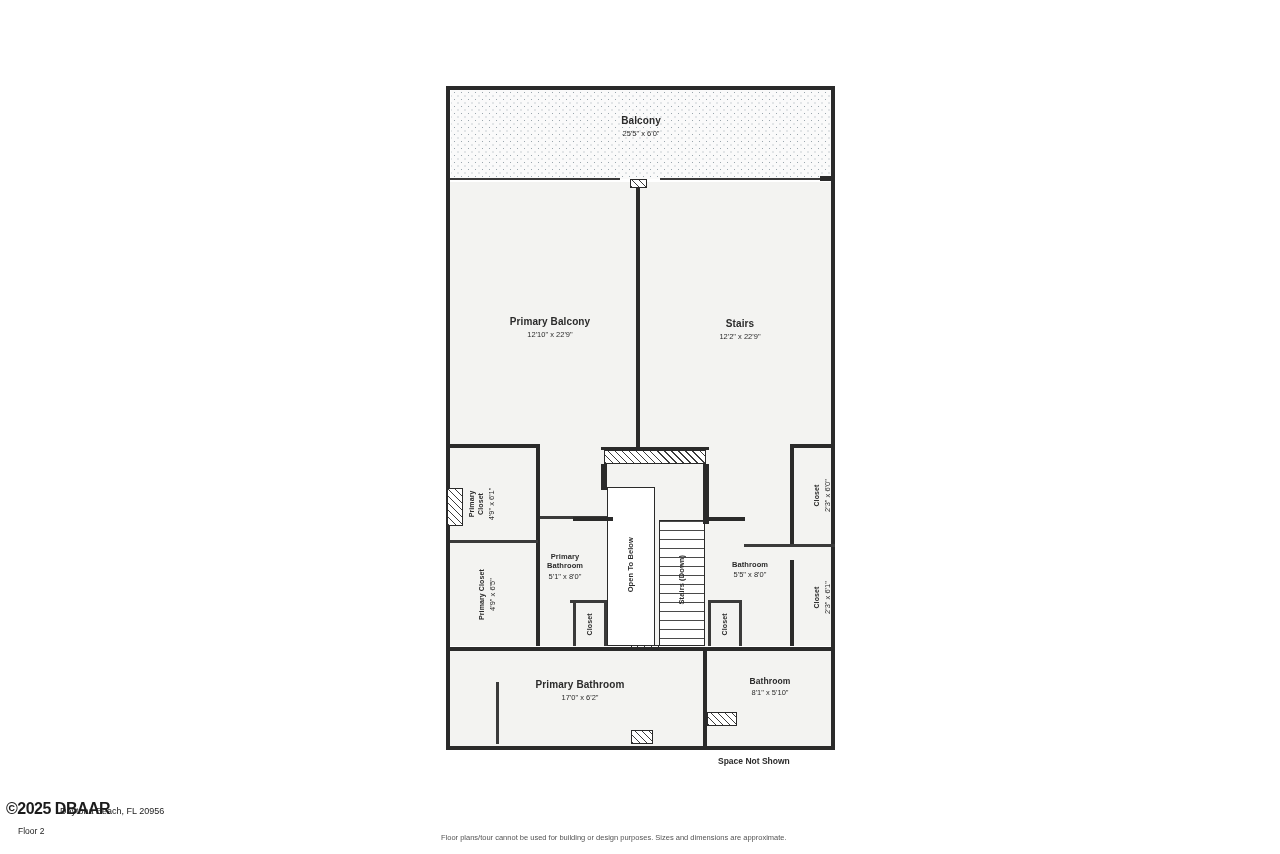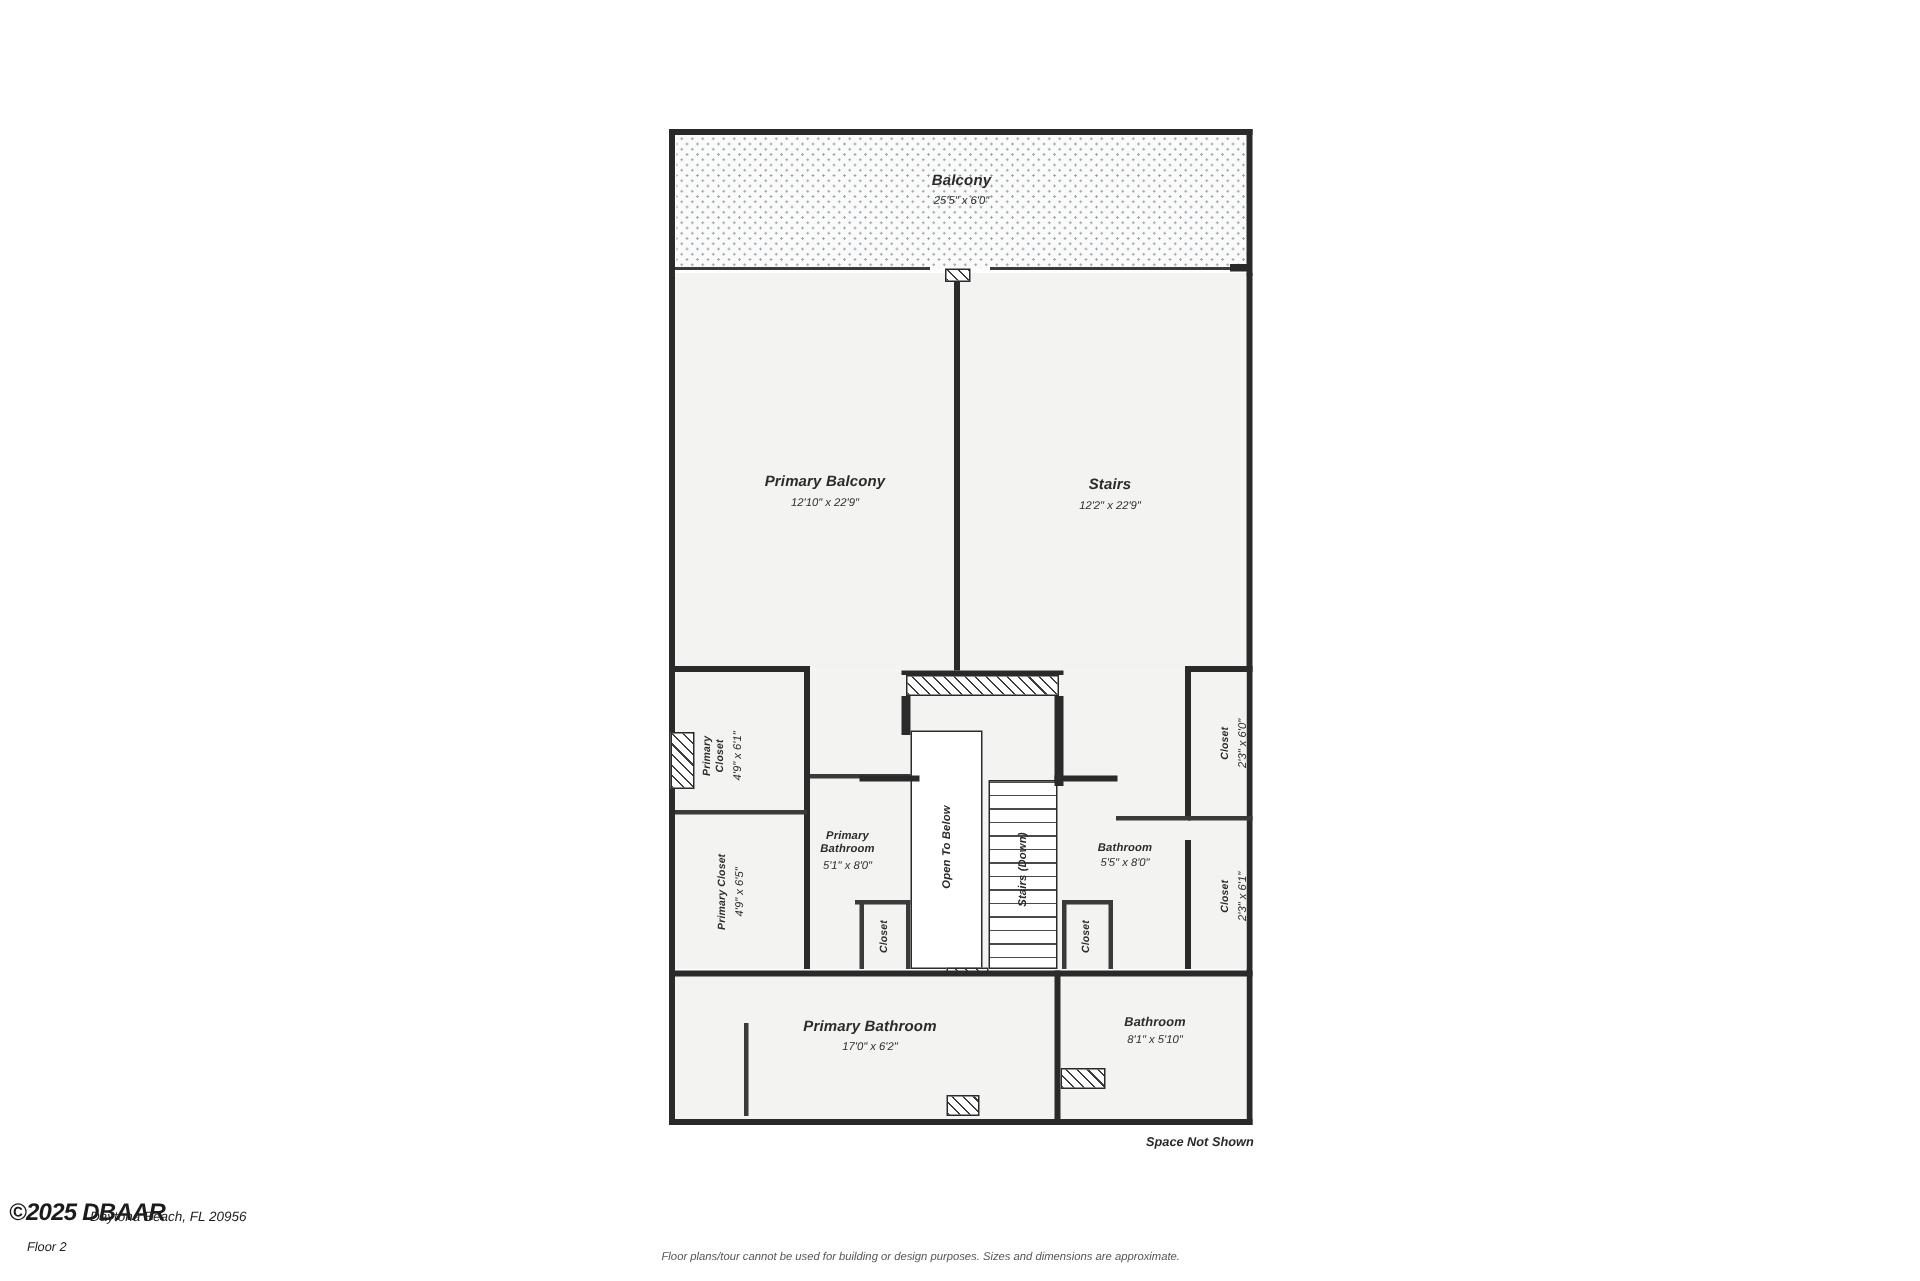--- a/index.html
+++ b/index.html
@@ -15,21 +15,20 @@
     position: relative;
     overflow: hidden;
   }
 
   #plan {
     position: absolute;
     left: 0;
     top: 0;
     width: 1280px;
     height: 854px;
-    font-style: italic;
   }
 
   
   .room {
     position: absolute;
     background: #f3f3f1;
     box-sizing: border-box;
   }
   .wall {
     position: absolute;
@@ -254,19 +253,19 @@
 
   <div class="label main" style="left:505px; top:679px; width:150px;text-align:center;">
     <span>Primary Bathroom</span>
     <span class="dim">17'0" x 6'2"</span>
   </div>
   <div class="label mid" style="left:715px; top:676px; width:110px;">
     <span>Bathroom</span>
     <span class="dim">8'1" x 5'10"</span>
   </div>
 
-  <div class="space-not-shown" style="left:718px; top:756px;margin-left:46px;">Space Not Shown</div>
+  <div class="space-not-shown" style="left:718px; top:756px;">Space Not Shown</div>
 
   <div class="watermark" style="left:6px; top:800px;">©2025 DBAAR</div>
   <div class="brand-line" style="left:60px; top:806px;">Daytona Beach, FL 20956</div>
   <div class="floor-label" style="left:18px; top:826px;">Floor 2</div>
   <div class="footer-note" style="left:441px; top:833px;">Floor plans/tour cannot be used for building or design purposes. Sizes and dimensions are approximate.</div>
 </div>
 
 </body></html>

